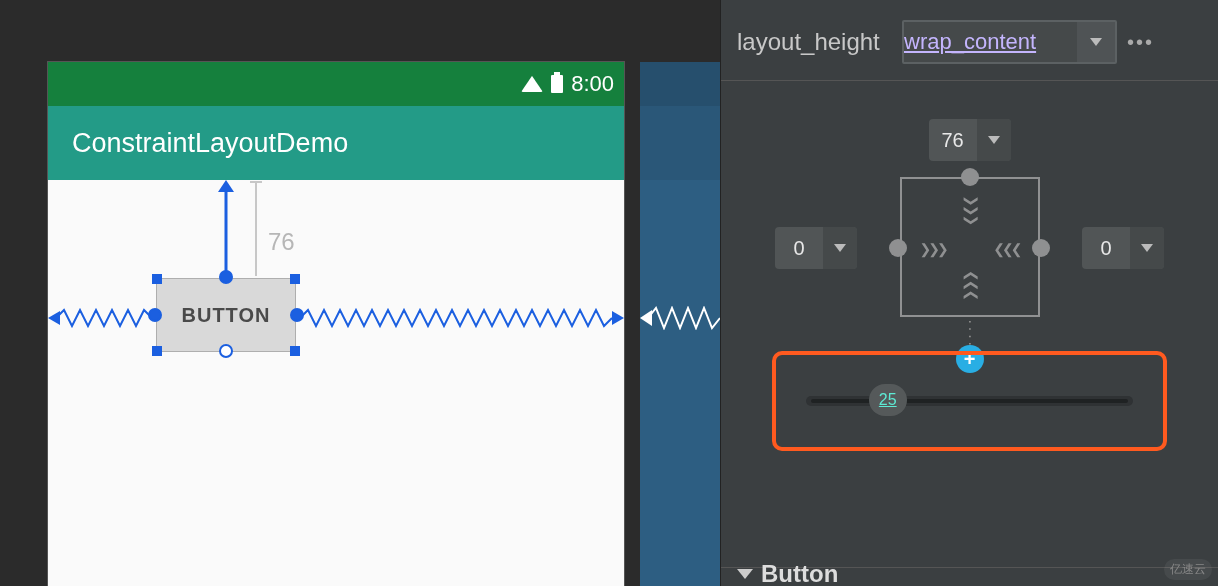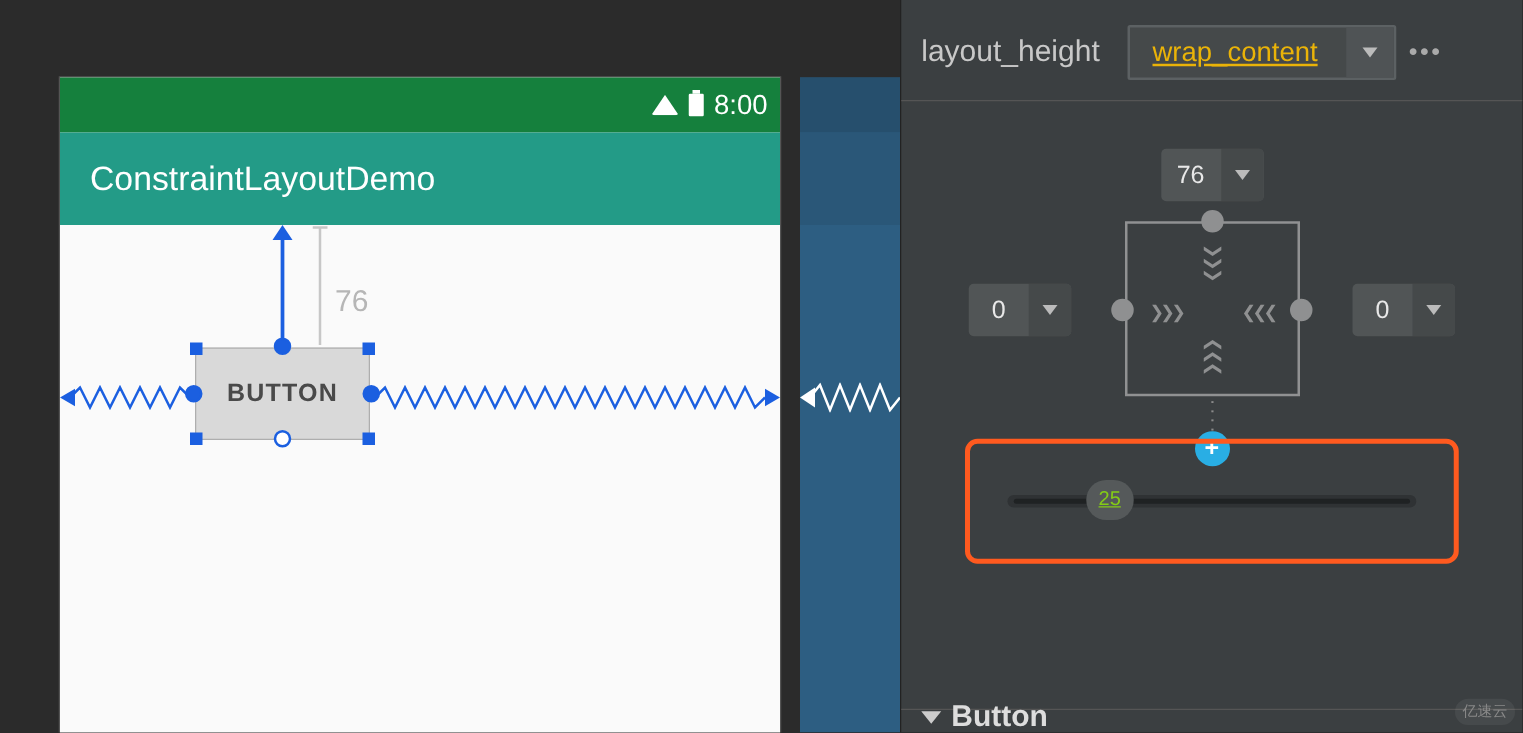--- a/index.html
+++ b/index.html
@@ -29,42 +29,42 @@
   .blueprint { position:absolute; left:640px; top:62px; width:80px; height:524px; background:#2d5e82; }
   .blueprint-bar1 { height:44px; background:#264f6d; }
   .blueprint-bar2 { height:74px; background:#2a5778; }
   .blueprint svg { position:absolute; }
 
   
   .attr-panel { position:absolute; left:720px; top:0; right:0; bottom:0; background:#3b3f41; border-left:1px solid #222; }
   .row { display:flex; align-items:center; padding:8px 16px; }
   .row label { color:#c8c8c8; font-size:24px; width:165px; }
   .combo { flex:1; max-width:215px; height:44px; background:#45494a; border:2px solid #5c6163; border-radius:2px; display:flex; align-items:center; }
-  .combo-val { flex:1; padding:0 18px; font-size:22px; color:#eab308; text-decoration:underline; }
+  .combo-val { flex:1; padding:0 0; font-size:22px; color:#c4b5fd; text-decoration:underline; }
   .combo-arrow { width:38px; height:100%; background:#4f5355; display:flex; align-items:center; justify-content:center; }
   .more-dots { color:#aaa; font-size:20px; margin-left:10px; letter-spacing:2px; }
   hr.sep { border:none; border-top:1px solid #555; margin:8px 0 16px; }
 
   
   .constraint-editor { position:relative; height:340px; margin:0 16px; }
   .ce-box { position:absolute; left:50%; top:80px; transform:translateX(-50%); width:140px; height:140px; border:2px solid #909192; }
   .chevs { position:absolute; color:#8f9091; font-size:14px; letter-spacing:-3px; }
   .chevs.v { writing-mode:vertical-rl; letter-spacing:-2px; }
   .ce-knob { position:absolute; width:18px; height:18px; background:#8f9091; border-radius:50%; }
   .margin-box { position:absolute; display:flex; align-items:center; height:42px; background:#515556; border-radius:4px; overflow:hidden; }
   .margin-box .mval { width:48px; text-align:center; color:#e8e8e8; font-size:20px; }
   .margin-box .marrow { width:34px; height:100%; background:#45494a; display:flex; align-items:center; justify-content:center; }
   .ce-dots { position:absolute; color:#8a8a8a; }
   .add-btn { position:absolute; width:28px; height:28px; background:#29aee4; border-radius:50%; display:flex; align-items:center; justify-content:center; color:#fff; font-weight:900; font-size:20px; }
 
   
   .bias-wrap { position:absolute; left:35px; right:35px; bottom:-14px; height:100px; border:4px solid #ff5a1f; border-radius:10px; display:flex; align-items:center; padding:0 30px; }
   .bias-track-out { flex:1; height:10px; background:#2f3234; border-radius:5px; position:relative; }
   .bias-track-in { position:absolute; left:5px; right:5px; top:3px; height:4px; background:#1f2223; border-radius:2px; }
-  .bias-thumb { position:absolute; top:-12px; width:38px; height:32px; background:#55595a; border-radius:16px; display:flex; align-items:center; justify-content:center; color:#84cc16; font-size:16px; transform:translateX(-50%);text-decoration:underline; }
+  .bias-thumb { position:absolute; top:-12px; width:38px; height:32px; background:#55595a; border-radius:16px; display:flex; align-items:center; justify-content:center; color:#5eead4; font-size:16px; transform:translateX(-50%);text-decoration:underline; }
 
   .section-header { position:absolute; left:16px; bottom:-2px; display:flex; align-items:center; gap:8px; color:#ddd; font-size:24px; font-weight:600; }
   .tri { width:0;height:0; border-left:8px solid transparent; border-right:8px solid transparent; border-top:10px solid #ccc; }
 
   .watermark { position:absolute; right:6px; bottom:6px; color:#888; font-size:12px; background:rgba(255,255,255,.06); padding:2px 6px; border-radius:12px; }
   .caret-down { width:0;height:0;border-left:6px solid transparent;border-right:6px solid transparent;border-top:8px solid #bbb; }
 </style>
 </head>
 <body>
 

